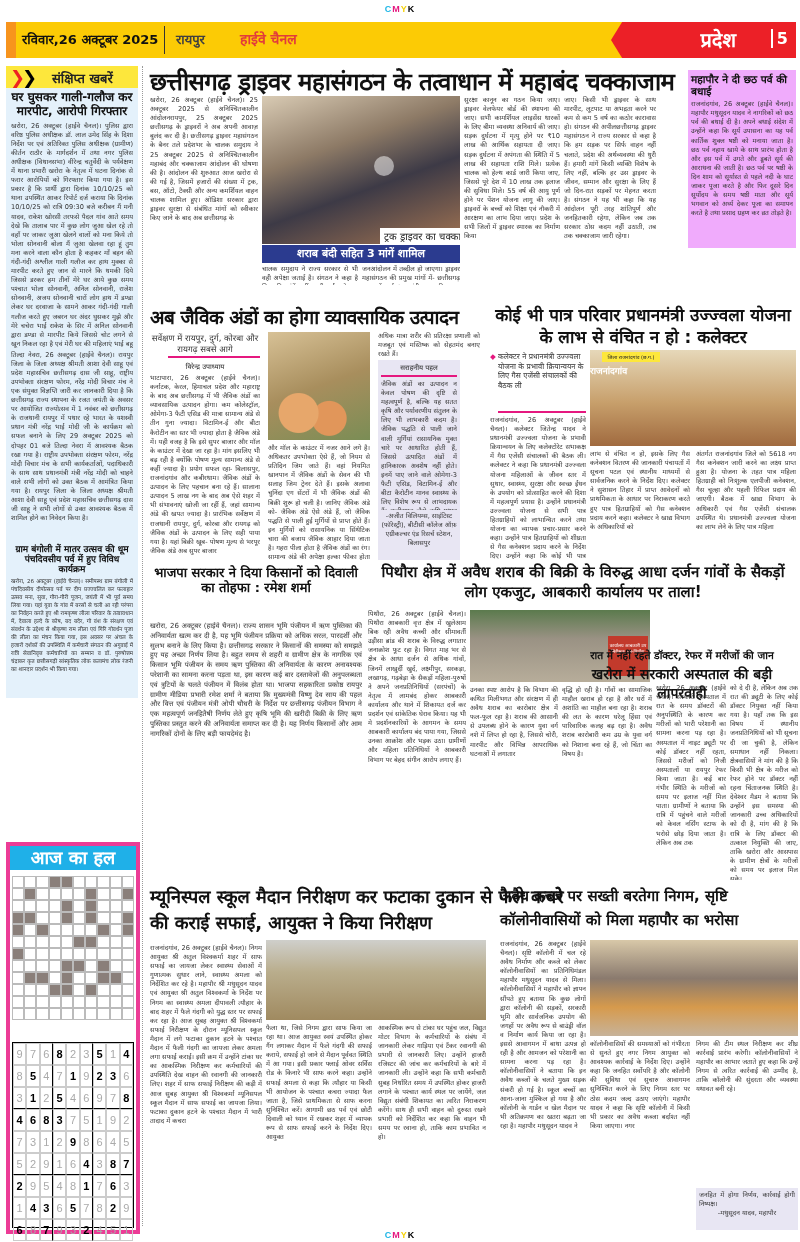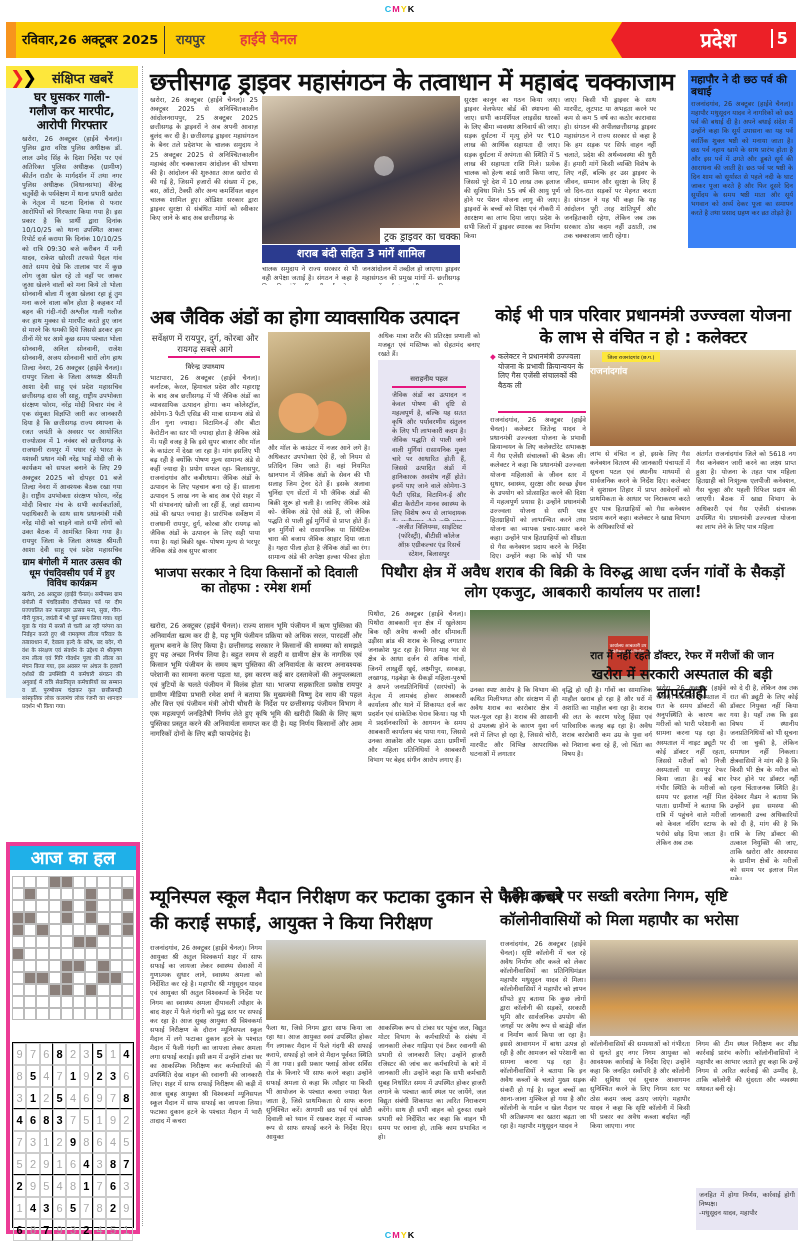--- a/index.html
+++ b/index.html
@@ -19,21 +19,21 @@
 .briefs-tag .chev{left:4px;top:1px;color:#e22;font-size:18px;font-weight:bold}
 .briefs-tag .chev2{left:16px;top:1px;color:#000;font-size:18px;font-weight:bold}
 .briefs-tag .lbl{left:46px;top:3px;font-size:13px;font-weight:bold}
 .leftcol{left:6px;top:88px;width:132px;height:610px;background:#e4f1fb}
 .h-brief{font-weight:bold;text-align:center;line-height:1.15;color:#111}
 .body-txt{font-size:6.6px;line-height:9.1px;text-align:justify;color:#333}
 .vrule{left:142px;top:66px;width:2px;height:1160px;border-left:1px dotted #999}
 .main-h{font-size:22px;font-weight:bold;color:#111;white-space:nowrap;letter-spacing:-0.5px}
 .photo{background:linear-gradient(135deg,#8a7c6a,#b7a894 45%,#6b5b4a)}
 .caption-bar{background:#2b3b8f;color:#fff;font-weight:bold;text-align:center}
-.sidebox{background:#3b82f6}
+.sidebox{background:#f0abfc}
 .quote{background:#e8e6f3}
 .pinkline{height:2px;background:#e5187f}
 .puzzle-wrap{left:6px;top:842px;width:134px;height:392px;border:4px solid #ec3c96;background:#fff}
 .aaj{left:10px;top:846px;width:126px;height:24px;background:#1fb0e8;color:#fff;font-size:18px;font-weight:bold;text-align:center;line-height:24px}
 .cw{left:12px;top:876px;width:122px;display:grid;grid-template-columns:repeat(10,1fr)}
 .cw div{height:12px;border:0.5px solid #bbb;font-size:4px;color:#444}
 .cw .b{background:#8a7f7a}
 .sud{left:12px;top:1042px;width:122px;height:186px;display:grid;grid-template-columns:repeat(9,1fr);border:1.5px solid #000}
 .sud div{font-size:11px;text-align:center;line-height:20px;border:0.3px solid #ccc;color:#aaa;font-family:"Liberation Sans",sans-serif}
 .sud div.g{color:#000;font-weight:bold}
@@ -54,21 +54,21 @@
   <div class="abs sectitle">प्रदेश</div>
   <div class="abs pgno">5</div>
 </div>
 
 <div class="abs briefs-tag">
   <span class="abs chev">❯</span>
   <span class="abs chev2">❯</span>
   <span class="abs lbl">संक्षिप्त खबरें</span>
 </div>
 <div class="abs leftcol">
-  <div style="padding:3px 16px">
+  <div style="padding:3px 5px">
     <div class="h-brief" style="font-size:12px">घर घुसकर गाली-गलौज कर मारपीट, आरोपी गिरफ्तार</div>
     <div class="body-txt" style="margin-top:3px;height:226px;overflow:hidden">खरोरा, 26 अक्टूबर (हाईवे चैनल)। पुलिस द्वारा वरिष्ठ पुलिस अधीक्षक डॉ. लाल उमेद सिंह के दिशा निर्देश पर एवं अतिरिक्त पुलिस अधीक्षक (ग्रामीण) कीर्तन राठौर के मार्गदर्शन में तथा नगर पुलिस अधीक्षक (विधानसभा) वीरेन्द्र चतुर्वेदी के पर्यवेक्षण में थाना प्रभारी खरोरा के नेतृत्व में घटना दिनांक से फरार आरोपियों को गिरफ्तार किया गया है। इस प्रकार है कि प्रार्थी द्वारा दिनांक 10/10/25 को थाना उपस्थित आकर रिपोर्ट दर्ज कराया कि दिनांक 10/10/25 को रात्रि 09:30 बजे करीबन मैं मनी यादव, राकेश खोरसी तरफसे पैदल गांव आते समय देखे कि तालाब पार में कुछ लोग जुआ खेल रहे तो वहाँ पर जाकर जुआ खेलने वालों को मना किये तो भोला सोनवानी बोला मैं जुआ खेलवा रहा हूं तुम मना करने वाला कौन होता है कहकर माँ बहन की गंदी-गंदी अश्लील गाली गलौज कर हाथ मुक्का से मारपीट करते हुए जान से मारने कि धमकी दिये जिससे डरकर हम तीनों मेरे घर आये कुछ समय पश्चात भोला सोनवानी, अनिल सोनवानी, राजेश सोनवानी, अजय सोनवानी चारों लोग हाथ में डण्डा लेकर घर दरवाजा के सामने आकर गंदी-गंदी गाली गलौज करते हुए जबरन घर अंदर घुसकर मुझे और मेरे चचेरा भाई राकेश के सिर में अनिल सोनवानी द्वारा डण्डा से मारपीट किये जिससे चोट लगने से खून निकल रहा है एवं मेरी घर की महिलाएं भाई बहू नेमिका यादव के चोटी पकड़कर जमीन पर पटक दिया तथा मुक्का से मारे तथा मेरी पत्नी -</div>
     <div class="body-txt" style="margin-top:3px;height:190px;overflow:hidden">तिल्दा नेवरा, 26 अक्टूबर (हाईवे चैनल)। रायपुर जिला के जिला अध्यक्ष श्रीमती आशा देवी साहू एवं प्रदेश महासचिव छत्तीसगढ़ दास जी साहू, राष्ट्रीय उपभोक्ता संरक्षण फोरम, नरेंद्र मोदी विचार मंच ने एक संयुक्त विज्ञप्ति जारी कर जानकारी दिया है कि छत्तीसगढ़ राज्य स्थापना के रजत जयंती के अवसर पर आयोजित राज्योत्सव में 1 नवंबर को छत्तीसगढ़ के राजधानी रायपुर में पधार रहे भारत के यशस्वी प्रधान मंत्री नरेंद्र भाई मोदी जी के कार्यक्रम को सफल बनाने के लिए 29 अक्टूबर 2025 को दोपहर 01 बजे तिल्दा नेवरा में आवश्यक बैठक रखा गया है। राष्ट्रीय उपभोक्ता संरक्षण फोरम, नरेंद्र मोदी विचार मंच के सभी कार्यकर्ताओं, पदाधिकारी के साथ साथ प्रधानमंत्री मंत्री नरेंद्र मोदी को चाहने वाले सभी लोगों को उक्त बैठक में आमंत्रित किया गया है। रायपुर जिला के जिला अध्यक्ष श्रीमती आशा देवी साहू एवं प्रदेश महासचिव छत्तीसगढ़ दास जी साहू ने सभी लोगों से उक्त आवश्यक बैठक में शामिल होने का निवेदन किया है।</div>
     <div class="h-brief" style="font-size:9px;margin-top:3px">ग्राम बंगोली में मातर उत्सव की धूम पंचदिवसीय पर्व में हुए विविध कार्यक्रम</div>
     <div class="body-txt" style="margin-top:2px;height:120px;overflow:hidden;font-size:5.5px;line-height:8px">खरोरा, 26 अक्टूबर (हाईवे चैनल)। समीपस्थ ग्राम बंगोली में पंचदिवसीय दीपोत्सव पर्व पर दीप प्रज्ज्वलित कर फलाहार उत्सव मना, सुवा, गौरा-गौरी पूजन, जयंती में भी पूर्व समय लिया गया। यहां युवा के गांव में बरसों से चली आ रही परंपरा का निर्वहन करते हुए श्री रामकृष्ण लीला परिवार के तत्वावधान में, देवाला हल्दे के कोष, बद बदेर, गो वंश के संरक्षण एवं संवर्धन के उद्देश्य से श्रीकृष्ण राम लीला एवं गिरि गोवर्धन पूजा की लीला का मंचन किया गया, इस अवसर पर अंचल के हजारों दर्शकों की उपस्थिति में कर्मचारी संगठन की अगुवाई में रात्रि सेवानिवृत्त कर्मचारियों का सम्मान व डॉ. पुरुषोत्तम चंद्राकर कृत छत्तीसगढ़ी सांस्कृतिक लोक कलामंच लोक रंजनी का शानदार प्रदर्शन भी किया गया।</div>
   </div>
 </div>
 
 <div class="abs puzzle-wrap"></div>
 <div class="abs aaj">आज का हल</div>
@@ -298,21 +298,21 @@
 </div>
 
 <div class="abs main-h" style="left:150px;top:304px;font-size:19px">अब जैविक अंडों का होगा व्यावसायिक उत्पादन</div>
 <div class="abs" style="left:150px;top:332px;width:110px;font-size:8.5px;text-align:center;color:#333">सर्वेक्षण में रायपुर, दुर्ग, कोरबा और रायगढ़ सबसे आगे</div>
 <div class="abs pinkline" style="left:168px;top:356px;width:92px"></div>
 <div class="abs" style="left:150px;top:362px;width:110px;font-size:7px;text-align:center">विरेन्द्र उपाध्याय</div>
 <div class="abs body-txt" style="left:150px;top:374px;width:110px;height:186px;overflow:hidden">भाटापारा, 26 अक्टूबर (हाईवे चैनल)। कर्नाटक, केरल, हिमाचल प्रदेश और महाराष्ट्र के बाद अब छत्तीसगढ़ में भी जैविक अंडों का व्यावसायिक उत्पादन होगा। कम कोलेस्ट्रॉल, ओमेगा-3 फैटी एसिड की मात्रा सामान्य अंडे से तीन गुना ज्यादा। विटामिन-ई और बीटा कैरोटीन का स्तर भी ज्यादा होता है जैविक अंडे में। यही वजह है कि इसे सुपर बाजार और मॉल के काउंटर में देखा जा रहा है। मांग इसलिए भी बढ़ रही है क्योंकि पोषण मूल्य सामान्य अंडे से कहीं ज्यादा है। प्रयोग सफल रहा- बिलासपुर, राजनांदगांव और कबीरधाम। जैविक अंडों के उत्पादन के लिए पहचान बना रहे हैं। सालाना उत्पादन 5 लाख नग के बाद अब ऐसे शहर में भी संभावनाएं खोजी जा रहीं हैं, जहां सामान्य अंडे की खपत ज्यादा है। प्रारंभिक सर्वेक्षण में राजधानी रायपुर, दुर्ग, कोरबा और रायगढ़ को जैविक अंडों के उत्पादन के लिए सही पाया गया है। यहां बिक्री खूब- पोषण मूल्य से भरपूर जैविक अंडे अब सुपर बाजार</div>
 <div class="abs photo" style="left:268px;top:332px;width:102px;height:108px;background:radial-gradient(circle at 30% 75%,#e7a76b 0 18%,transparent 19%),radial-gradient(circle at 60% 80%,#e1965a 0 16%,transparent 17%),linear-gradient(160deg,#d7c196,#a88e5d 50%,#7a8d55)"></div>
 <div class="abs body-txt" style="left:268px;top:444px;width:102px;height:116px;overflow:hidden">और मॉल के काउंटर में नजर आने लगे है। अधिकतर उपभोक्ता ऐसे हैं, जो नियम से प्रतिदिन जिम जाते हैं। वहां नियमित खानपान में जैविक अंडों के सेवन की भी सलाह जिम ट्रेनर देते हैं। इसके अलावा चुनिंदा एग सेंटरों में भी जैविक अंडों की बिक्री शुरू हो चली है। जानिए जैविक अंडे को- जैविक अंडे ऐसे अंडे हैं, जो जैविक पद्धति से पाली हुई मुर्गियों से प्राप्त होते हैं। इन मुर्गियों को रासायनिक या सिंथेटिक चारा की बजाय जैविक आहार दिया जाता है। गहरा पीला होता है जैविक अंडों का रंग। सामान्य अंडे की अपेक्षा हल्का फीका होता है इसका स्वाद। ओमेगा- 3 फैटी एसिड की मात्रा सामान्य से दो से तीन गुना ज्यादा होती है। विटामिन-ई और बीटा कैरोटीन की</div>
 <div class="abs body-txt" style="left:378px;top:332px;width:102px;height:24px;overflow:hidden">अधिक मात्रा शरीर की प्रतिरक्षा प्रणाली को मजबूत एवं मस्तिष्क को सेहतमंद बनाए रखते हैं।</div>
-<div class="abs quote" style="left:378px;top:360px;width:102px;height:200px;padding:14px">
+<div class="abs quote" style="left:378px;top:360px;width:82px;height:200px;padding:3px">
   <div style="font-size:7px;text-align:center">सराहनीय पहल</div>
   <div class="pinkline" style="margin:3px 0"></div>
   <div class="body-txt" style="height:130px;overflow:hidden">जैविक अंडों का उत्पादन न केवल पोषण की दृष्टि से महत्वपूर्ण है, बल्कि यह सतत कृषि और पर्यावरणीय संतुलन के लिए भी लाभकारी कदम है। जैविक पद्धति से पाली जाने वाली मुर्गियां रासायनिक मुक्त चारे पर आधारित होती हैं, जिससे उत्पादित अंडों में हानिकारक अवशेष नहीं होते। इनमें पाए जाने वाले ओमेगा-3 फैटी एसिड, विटामिन-ई और बीटा कैरोटीन मानव स्वास्थ्य के लिए विशेष रूप से लाभदायक हैं। छत्तीसगढ़ जैसे कृषि प्रधान राज्य में जैविक अंडों का व्यावसायिक उत्पादन ग्रामीण आजीविका सुदृढ़ करने और जैविक कृषि श्रृंखला को बढ़ावा देने की दिशा में एक सराहनीय पहल कही जा सकती है।</div>
   <div class="body-txt" style="text-align:center;margin-top:2px">-अजीत विलियम्स, साइंटिस्ट (फॉरेस्ट्री), बीटीसी कॉलेज ऑफ़ एग्रीकल्चर एंड रिसर्च स्टेशन, बिलासपुर</div>
 </div>
 
 <div class="abs" style="left:490px;top:304px;width:306px;font-size:17px;font-weight:bold;line-height:22px;color:#111;text-align:center">कोई भी पात्र परिवार प्रधानमंत्री उज्ज्वला योजना के लाभ से वंचित न हो : कलेक्टर</div>
 <div class="abs" style="left:490px;top:352px;width:96px;font-size:7.5px;line-height:9.5px;color:#333;padding-left:8px">
   <span style="position:absolute;left:0;color:#e5187f">◆</span>
   <span>कलेक्टर ने प्रधानमंत्री उज्ज्वला योजना के प्रभावी क्रियान्वयन के लिए गैस एजेंसी संचालकों की बैठक ली</span>
@@ -349,18 +349,18 @@
 <div class="abs body-txt" style="left:266px;top:1024px;width:106px;height:206px;overflow:hidden">फैला था, जिसे निगम द्वारा साफ किया जा रहा था। आज आयुक्त स्वयं उपस्थित होकर गैंग लगाकर मैदान में फैले गंदगी की सफाई कराये, सफाई हो जाने से मैदान पूर्ववत स्थिति में आ गया। इसी प्रकार फ्लाई ओवर सर्विस रोड के किनारे भी साफ करने कहा। उन्होंने सफाई अमला से कहा कि त्यौहार या किसी भी आयोजन के पश्चात कचरा ज्यादा फैल जाता है, जिसे प्राथमिकता से साफ करना सुनिश्चित करें। आगामी छठ पर्व एवं छोटी दिवाली को ध्यान में रखकर शहर में व्यापक रूप से साफ सफाई करने के निर्देश दिए। आयुक्त</div>
 <div class="abs body-txt" style="left:378px;top:1024px;width:108px;height:206px;overflow:hidden">आकस्मिक रूप से टांका घर पहुंच जल, विद्युत मोटर विभाग के कर्मचारियों के संबंध में जानकारी लेकर गाड़िया एवं टैंकर रवानगी की प्रभारी से जानकारी लिए। उन्होंने हाजरी रजिस्टर की जांच कर कर्मचारियों के बारे में जानकारी ली। उन्होंने कहा कि सभी कर्मचारी सुबह निर्धारित समय में उपस्थित होकर हाजरी लगाने के पश्चात कार्य स्थल पर जायेंगे, जल विद्युत संबंधी शिकायत का त्वरित निराकरण करेंगे। साथ ही सभी वाहन को दुरुस्त रखने प्रभारी को निर्देशित कर कहा कि वाहन भी समय पर रवाना हो, ताकि काम प्रभावित न हो।</div>
 
 <div class="abs" style="left:500px;top:884px;width:298px;font-size:15px;font-weight:bold;line-height:24px;color:#111;text-align:left">अवैध कब्जे पर सख्ती बरतेगा निगम, सृष्टि कॉलोनीवासियों को मिला महापौर का भरोसा</div>
 <div class="abs body-txt" style="left:500px;top:940px;width:86px;height:290px;overflow:hidden">राजनांदगांव, 26 अक्टूबर (हाईवे चैनल)। सृष्टि कॉलोनी में चल रहे अवैध निर्माण और कब्जे को लेकर कॉलोनीवासियों का प्रतिनिधिमंडल महापौर मधुसूदन यादव से मिला। कॉलोनीवासियों ने महापौर को ज्ञापन सौंपते हुए बताया कि कुछ लोगों द्वारा कॉलोनी की सड़कों, सरकारी भूमि और सार्वजनिक उपयोग की जगहों पर अवैध रूप से बाउंड्री वॉल व निर्माण कार्य किया जा रहा है। इससे आवागमन में बाधा उत्पन्न हो रही है और आमजन को परेशानी का सामना करना पड़ रहा है। कॉलोनीवासियों ने बताया कि इन अवैध कब्जों के चलते मुख्य सड़क संकरी हो गई है। स्कूल बच्चों का आना-जाना मुश्किल हो गया है और कॉलोनी के गार्डन व खेल मैदान पर भी अतिक्रमण का खतरा बढ़ता जा रहा है। महापौर मधुसूदन यादव ने</div>
 <div class="abs photo" style="left:590px;top:940px;width:208px;height:96px;background:linear-gradient(180deg,#d8c8a8 0%,#8a7a6e 40%,#d69a4c 70%,#c7b39a 100%)"></div>
 <div class="abs body-txt" style="left:590px;top:1040px;width:100px;height:190px;overflow:hidden">कॉलोनीवासियों की समस्याओं को गंभीरता से सुनते हुए नगर निगम आयुक्त को आवश्यक कार्रवाई के निर्देश दिए। उन्होंने कहा कि जनहित सर्वोपरि है और कॉलोनी की सुविधा एवं सुचारु आवागमन सुनिश्चित करने के लिए निगम स्तर पर ठोस कदम जल्द उठाए जाएंगे। महापौर यादव ने कहा कि सृष्टि कॉलोनी में किसी भी प्रकार का अवैध कब्जा बर्दाश्त नहीं किया जाएगा। नगर</div>
 <div class="abs body-txt" style="left:696px;top:1040px;width:102px;height:80px;overflow:hidden">निगम की टीम स्थल निरीक्षण कर शीघ्र कार्रवाई प्रारंभ करेगी। कॉलोनीवासियों ने महापौर का आभार जताते हुए कहा कि उन्हें निगम से त्वरित कार्रवाई की उम्मीद है, ताकि कॉलोनी की सुंदरता और व्यवस्था यथावत बनी रहे।</div>
 <div class="abs quote" style="left:696px;top:1188px;width:102px;height:42px;padding:3px">
   <div class="body-txt">जनहित में होगा निर्णय, कार्रवाई होगी निष्पक्ष।</div>
-  <div class="body-txt" style="text-align:left">-मधुसूदन यादव, महापौर</div>
+  <div class="body-txt" style="text-align:center">-मधुसूदन यादव, महापौर</div>
 </div>
 
 <div class="abs cmyk" style="top:1230px">
   <span class="c">C</span><span class="m">M</span><span class="y">Y</span><span class="k">K</span>
 </div>
 
 </body></html>

